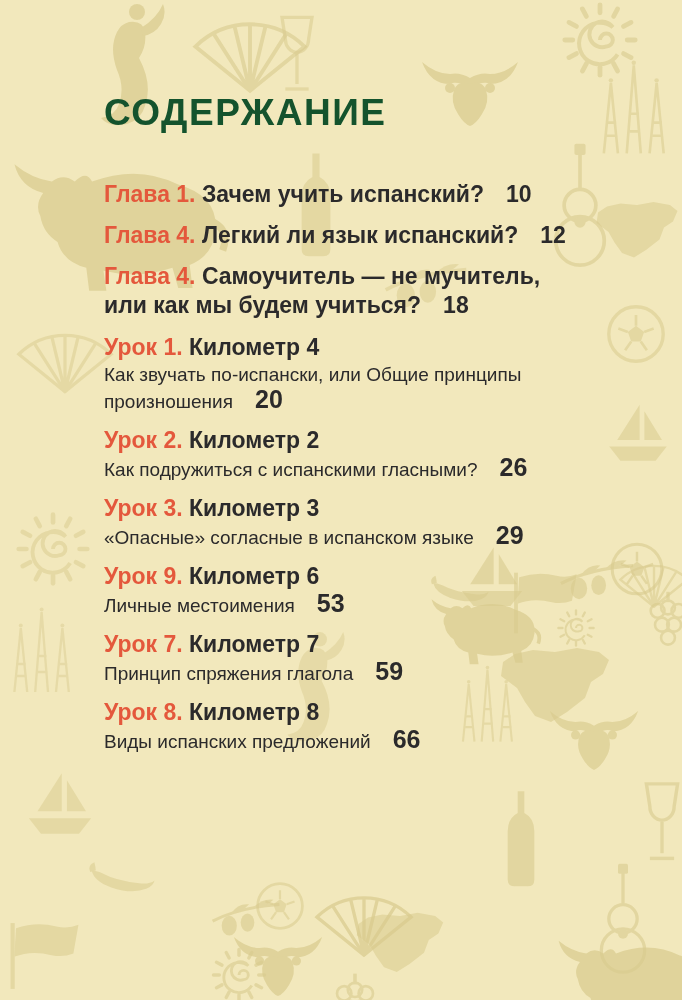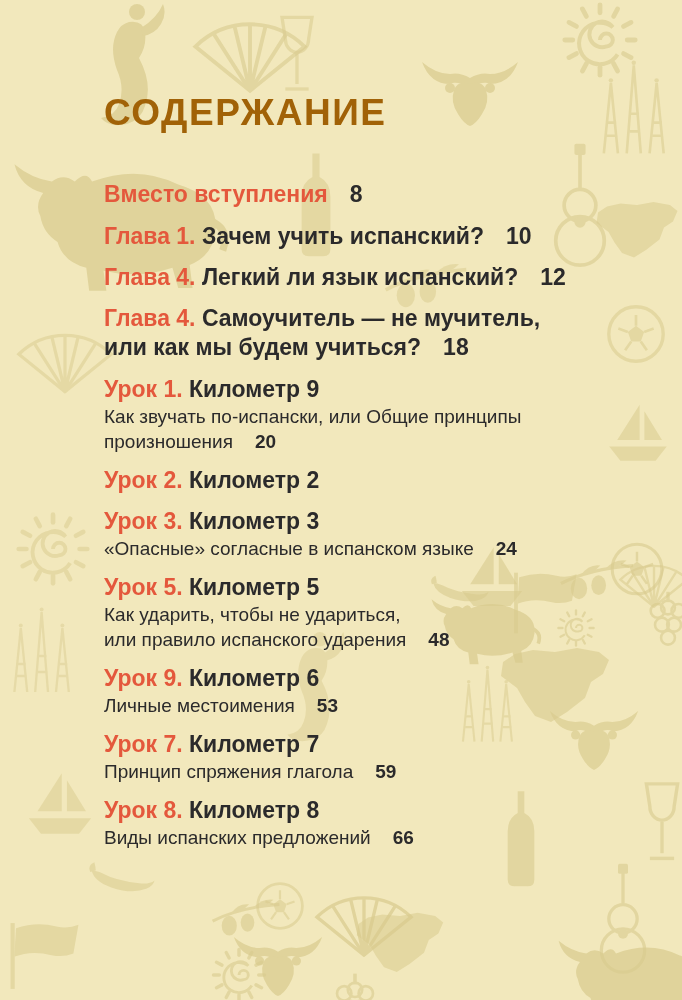--- a/index.html
+++ b/index.html
@@ -6,33 +6,33 @@
   body{
     width:682px;height:1000px;position:relative;overflow:hidden;
     background:#f2e8bc;
     font-family:"Liberation Sans",sans-serif;
     color:#2b2a2b;
   }
   .pattern-layer{position:absolute;left:0;top:0;width:682px;height:1000px;color:#d9cb8e;}
   .content{position:absolute;left:104px;top:92px;width:510px;}
   .title{
     font-size:37px;font-weight:bold;letter-spacing:1.5px;
-    margin:0 0 46px 0;color:#a16207;
+    margin:0 0 46px 0;color:#14532d;
   }
   .entry{margin:0;}
   .intro{font-size:23px;font-weight:bold;line-height:28px;margin-bottom:14px;}
   .accent{color:#e4583c;}
   .chapter{font-size:23px;font-weight:bold;line-height:29px;margin-bottom:12px;}
   .ital{}
   .lessons{margin-top:8px;}
   .lesson{margin-bottom:11px;}
   .lesson-head{font-size:23px;font-weight:bold;line-height:30px;}
   .ldesc{font-size:19px;line-height:25px;font-weight:normal;}
   .pagenum{font-weight:bold;margin-left:22px;color:#2b2a2b;font-style:normal;}
-  .ldesc .pagenum{font-size:19px;}
+  .ldesc .pagenum{font-size:25px;}
 </style>
 </head>
 <body>
 
 <svg class="pattern-layer" viewBox="0 0 682 1000" aria-hidden="true">
   <defs>
     <symbol id="bull" viewBox="0 0 160 110">
       <path fill="currentColor" d="M30,30 Q14,26 10,10 Q22,20 36,22 Q44,16 52,22 Q60,14 64,22 Q96,10 124,24 Q152,32 150,56 Q148,74 132,80 L134,96 H124 L120,82 Q96,90 72,84 L74,98 H62 L60,82 Q44,78 40,64 Q30,58 28,46 Q24,38 30,30 Z"></path>
       <path fill="none" stroke="currentColor" stroke-width="5" d="M148,50 q12,6 7,20"></path>
     </symbol>
@@ -187,23 +187,20 @@
   <use href="#fan" x="308" y="892" width="112" height="68" opacity="0.7"></use>
   <use href="#spain" x="352" y="900" width="96" height="80" opacity="0.55"></use>
   <use href="#bull" x="548" y="930" width="170" height="117" opacity="0.7"></use>
   <use href="#grapes" x="328" y="970" width="54" height="72" opacity="0.6"></use>
 </svg>
 
 <div class="content">
 
   <h1 class="title">СОДЕРЖАНИЕ</h1>
 
-  <div class="entry intro">
-    <span class="accent">Вместо вступления</span><span class="pagenum">8</span>
-  </div>
 
   <div class="entry chapter">
     <span class="accent">Глава 1.</span>
     <span class="ital">Зачем учить испанский?</span><span class="pagenum">10</span>
   </div>
 
   <div class="entry chapter">
     <span class="accent">Глава 4.</span>
     <span class="ital">Легкий ли язык испанский?</span><span class="pagenum">12</span>
   </div>
@@ -217,57 +214,48 @@
     <div>
       <span class="ital">или как мы будем учиться?</span><span class="pagenum">18</span>
     </div>
   </div>
 
   <div class="lessons">
 
     <div class="lesson">
       <div class="lesson-head">
         <span class="accent">Урок 1.</span>
-        <span class="ital">Километр 9</span>
+        <span class="ital">Километр 4</span>
       </div>
       <div class="ldesc">
         <span>Как звучать по-испански, или Общие принципы произношения</span><span class="pagenum">20</span>
       </div>
     </div>
 
     <div class="lesson">
       <div class="lesson-head">
         <span class="accent">Урок 2.</span>
         <span class="ital">Километр 2</span>
       </div>
+      <div class="ldesc">
+        <span>Как подружиться с испанскими гласными?</span><span class="pagenum">26</span>
+      </div>
     </div>
 
     <div class="lesson">
       <div class="lesson-head">
         <span class="accent">Урок 3.</span>
         <span class="ital">Километр 3</span>
       </div>
       <div class="ldesc">
-        <span>«Опасные» согласные в испанском языке</span><span class="pagenum">24</span>
-      </div>
-    </div>
-
-
-    <div class="lesson">
-      <div class="lesson-head">
-        <span class="accent">Урок 5.</span>
-        <span class="ital">Километр 5</span>
-      </div>
-      <div class="ldesc">
-        <span>Как ударить, чтобы не удариться,</span>
-      </div>
-      <div class="ldesc">
-        <span>или правило испанского ударения</span><span class="pagenum">48</span>
-      </div>
-    </div>
+        <span>«Опасные» согласные в испанском языке</span><span class="pagenum">29</span>
+      </div>
+    </div>
+
+
 
     <div class="lesson">
       <div class="lesson-head">
         <span class="accent">Урок 9.</span>
         <span class="ital">Километр 6</span>
       </div>
       <div class="ldesc">
         <span>Личные местоимения</span><span class="pagenum">53</span>
       </div>
     </div>

